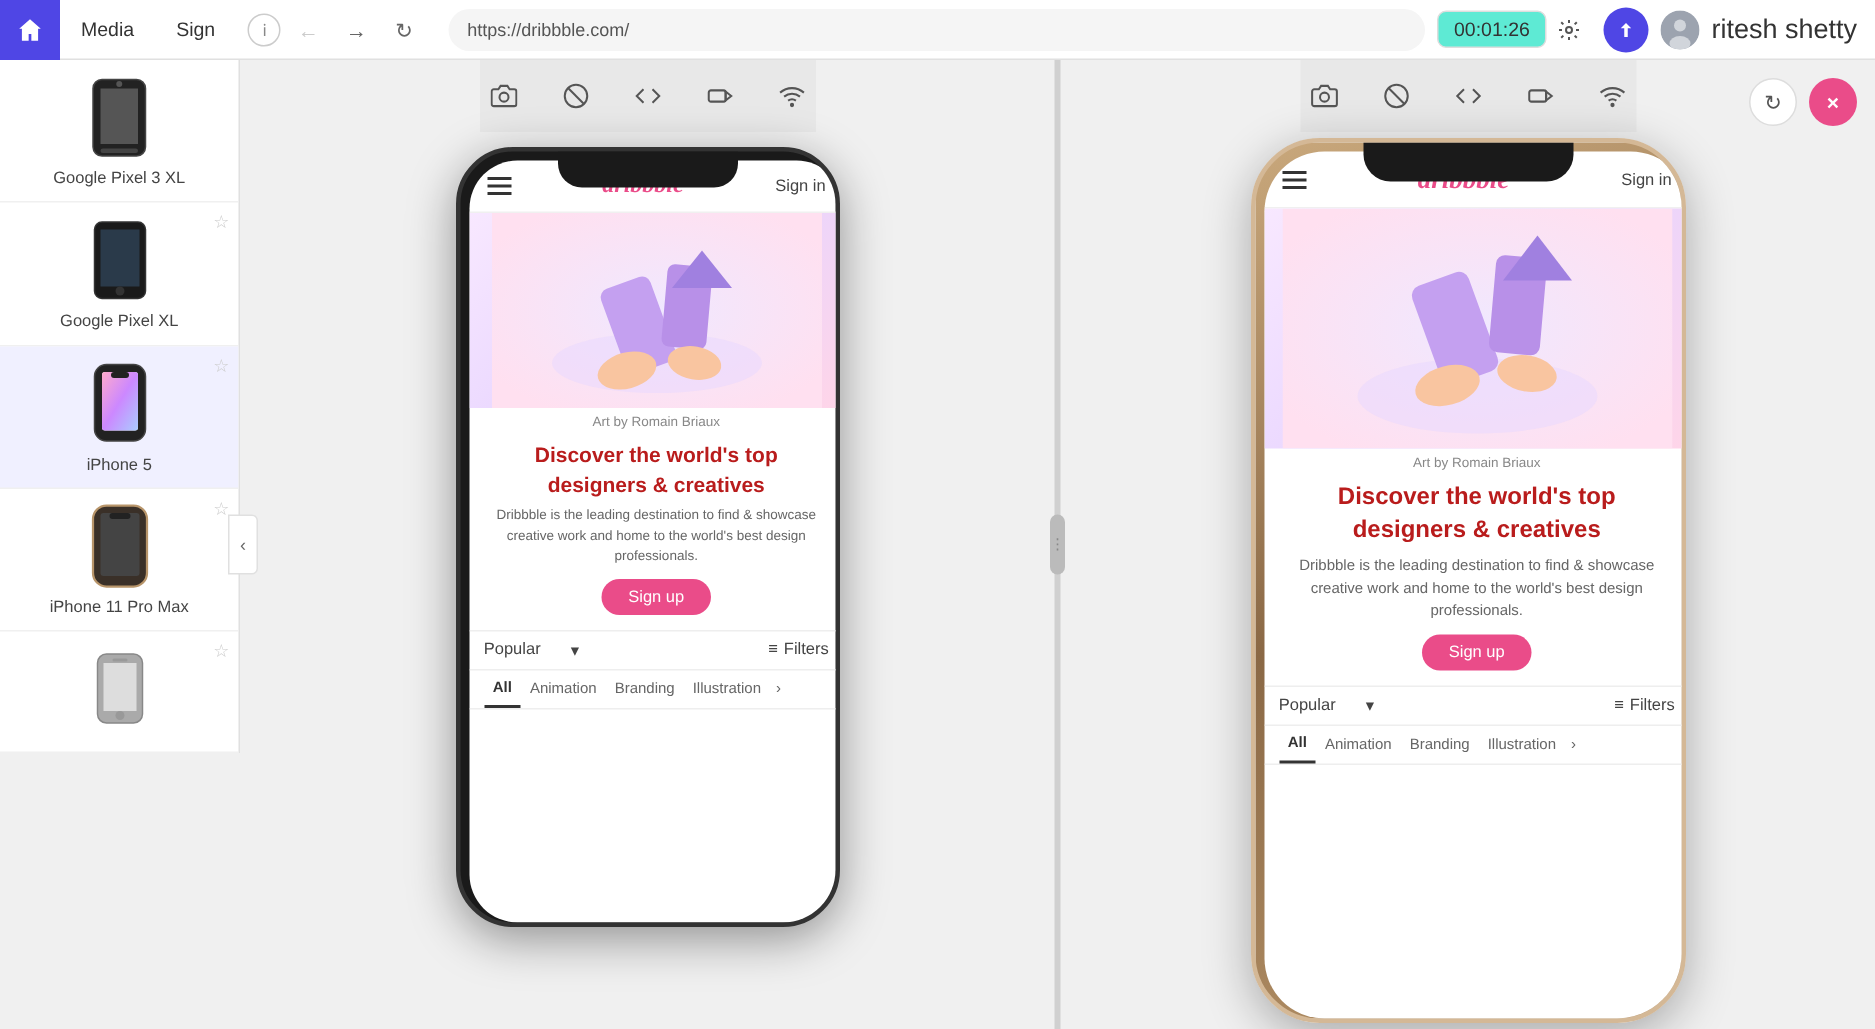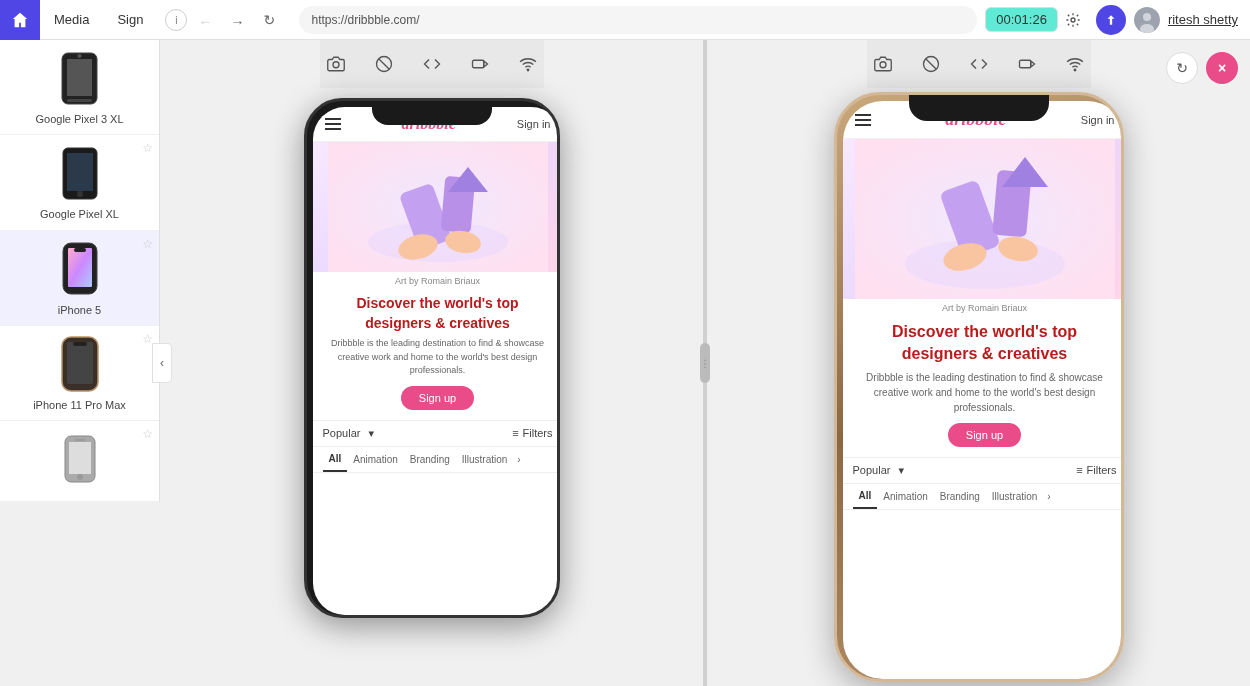--- a/index.html
+++ b/index.html
@@ -10,21 +10,21 @@
     .home-btn { width: 40px; height: 40px; background: #4f46e5; display: flex; align-items: center; justify-content: center; flex-shrink: 0; }
     .home-btn svg { width: 18px; height: 18px; fill: white; }
     .menu-items { display: flex; align-items: center; gap: 0; }
     .menu-item { padding: 0 14px; font-size: 13px; color: #333; cursor: pointer; height: 56px; display: flex; align-items: center; }
     .nav-controls { display: flex; align-items: center; gap: 4px; padding: 0 8px; }
     .nav-btn { width: 28px; height: 28px; display: flex; align-items: center; justify-content: center; border-radius: 50%; cursor: pointer; color: #666; font-size: 14px; }
     .nav-btn.disabled { color: #ccc; cursor: default; }
     .url-bar { flex: 1; margin: 0 8px; height: 28px; background: #f5f5f5; border-radius: 14px; display: flex; align-items: center; padding: 0 12px; font-size: 12px; color: #555; }
     .top-right { display: flex; align-items: center; gap: 8px; padding-right: 12px; }
     .icon-btn { width: 30px; height: 30px; display: flex; align-items: center; justify-content: center; border-radius: 50%; cursor: pointer; color: #555; }
-    .user-info { display: flex; align-items: center; gap: 6px; font-size: 13px; color: #333; cursor: pointer; text-decoration: underline; }
+    .user-info { display: flex; align-items: center; gap: 6px; font-size: 18px; color: #333; cursor: pointer; }
     .avatar { width: 26px; height: 26px; border-radius: 50%; background: #d1d5db; display: flex; align-items: center; justify-content: center; font-size: 11px; color: #666; overflow: hidden; }
 
     
     .main { display: flex; flex: 1; overflow: hidden; }
 
     
     .sidebar { width: 160px; background: #fff; border-right: 1px solid #e0e0e0; display: flex; flex-direction: column; overflow-y: auto; flex-shrink: 0; }
     .search-box { padding: 8px; border-bottom: 1px solid #eee; }
     .search-input { width: 100%; height: 28px; border: 1px solid #e0e0e0; border-radius: 4px; padding: 0 8px; font-size: 12px; color: #555; background: #fafafa; }
     .device-item { padding: 8px; cursor: pointer; border-bottom: 1px solid #f0f0f0; display: flex; flex-direction: column; align-items: center; position: relative; }
@@ -55,21 +55,21 @@
     .hamburger { display: flex; flex-direction: column; gap: 3px; cursor: pointer; }
     .hamburger span { display: block; width: 16px; height: 2px; background: #333; }
     .dribbble-logo { font-family: Georgia, serif; font-style: italic; font-size: 16px; color: #ea4c89; font-weight: bold; }
     .sign-in-link { font-size: 11px; color: #444; cursor: pointer; }
     .hero-image { width: 100%; height: 130px; background: linear-gradient(135deg, #f8e8ff 0%, #e8d5ff 50%, #ffd5e8 100%); display: flex; align-items: center; justify-content: center; overflow: hidden; position: relative; }
     .art-credit { text-align: center; font-size: 9px; color: #888; padding: 4px 0 2px; }
     .hero-title { text-align: center; font-size: 14px; font-weight: 700; color: #b91c1c; padding: 6px 12px 4px; line-height: 1.4; }
     .hero-desc { text-align: center; font-size: 9px; color: #666; padding: 0 12px 8px; line-height: 1.5; }
     .signup-btn { display: block; margin: 0 auto 10px; padding: 6px 18px; background: #ea4c89; color: white; border: none; border-radius: 20px; font-size: 11px; cursor: pointer; font-weight: 500; }
     .filter-bar { display: flex; align-items: center; justify-content: space-between; padding: 6px 10px; border-top: 1px solid #eee; border-bottom: 1px solid #eee; }
-    .popular-select { font-size: 11px; color: #444; display: flex; align-items: center; gap: 8px; cursor: pointer; }
+    .popular-select { font-size: 11px; color: #444; display: flex; align-items: center; gap: 20px; cursor: pointer; }
     .filters-btn { font-size: 11px; color: #444; display: flex; align-items: center; gap: 4px; cursor: pointer; }
     .category-tabs { display: flex; align-items: center; gap: 0; padding: 0 10px; border-bottom: 1px solid #eee; }
     .cat-tab { font-size: 10px; color: #666; padding: 6px 6px; cursor: pointer; white-space: nowrap; }
     .cat-tab.active { color: #333; border-bottom: 2px solid #333; font-weight: 600; }
     .cat-tab-more { font-size: 10px; color: #666; padding: 6px 4px; cursor: pointer; }
 
     
     .close-preview-btn { position: absolute; top: 12px; right: 12px; width: 32px; height: 32px; background: #ea4c89; border-radius: 50%; display: flex; align-items: center; justify-content: center; color: white; cursor: pointer; font-size: 14px; font-weight: bold; z-index: 20; }
     .refresh-preview-btn { position: absolute; top: 12px; right: 52px; width: 32px; height: 32px; background: #fff; border-radius: 50%; border: 1px solid #ddd; display: flex; align-items: center; justify-content: center; color: #555; cursor: pointer; font-size: 14px; z-index: 20; }
 

